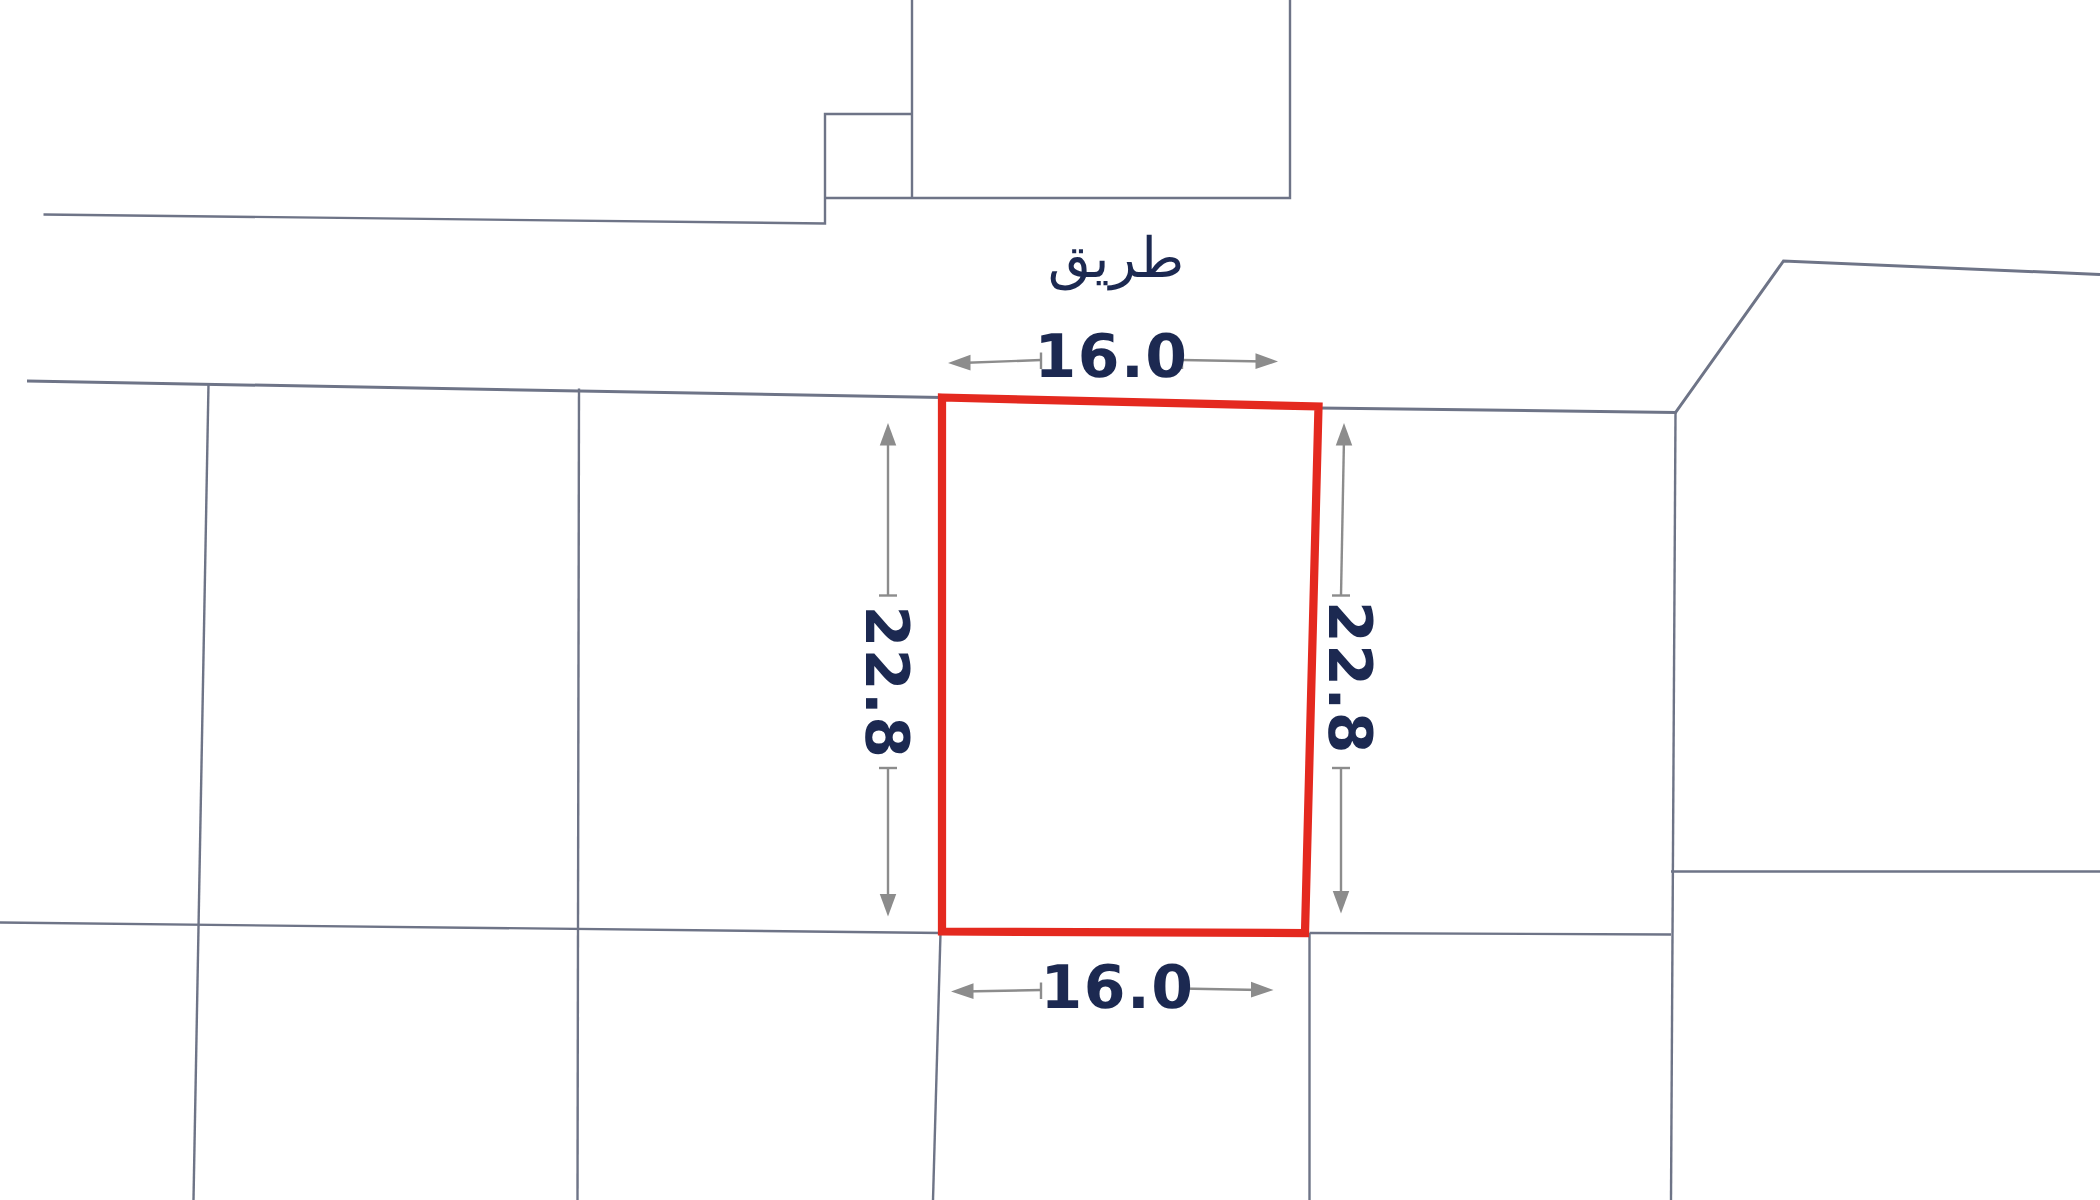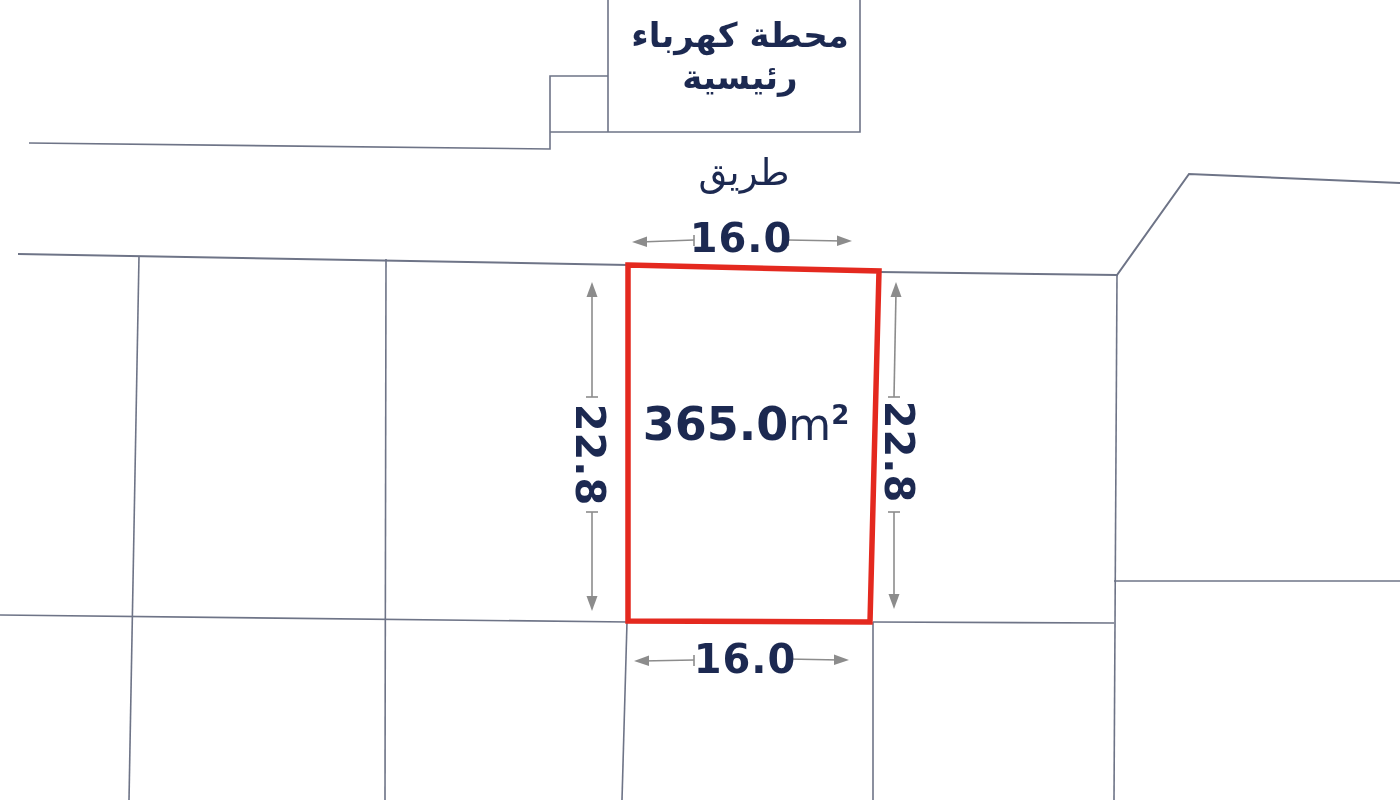--- a/index.html
+++ b/index.html
@@ -100,32 +100,25 @@
     <g>
       <polygon class="dimhead" points="896,282 890.5,297 901.5,297"></polygon>
       <line class="dimline" x1="896" y1="292" x2="894" y2="397"></line>
       <line class="dimline" x1="888" y1="397" x2="900" y2="397"></line>
       <line class="dimline" x1="888" y1="512" x2="900" y2="512"></line>
       <line class="dimline" x1="894" y1="512" x2="894" y2="599"></line>
       <polygon class="dimhead" points="894,609 888.5,594 899.5,594"></polygon>
     </g>
   </svg>
 
-  <div class="label station" dir="rtl" style="left:740px;top:56px;">
-    <div>محطة كهرباء</div>
-    <div>رئيسية</div>
-  </div>
 
   <div class="label road" dir="rtl" style="left:744px;top:172px;">طريق</div>
 
   <div class="label dimtext" style="left:741px;top:238px;">16.0</div>
 
   <div class="label dimtext" style="left:745px;top:659px;">16.0</div>
 
   <div class="label dimtext vert" style="left:590px;top:455px;">22.8</div>
 
   <div class="label dimtext vert" style="left:899px;top:452px;">22.8</div>
 
-  <div class="label area" style="left:746px;top:424px;">
-    <span class="val">365.0</span><span class="unit"><span>m</span><sup>2</sup></span>
-  </div>
 
 </div>
 
 </body></html>

